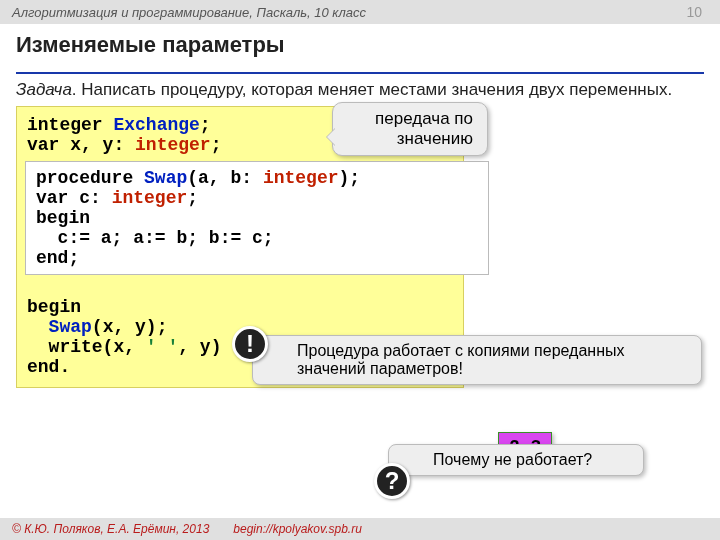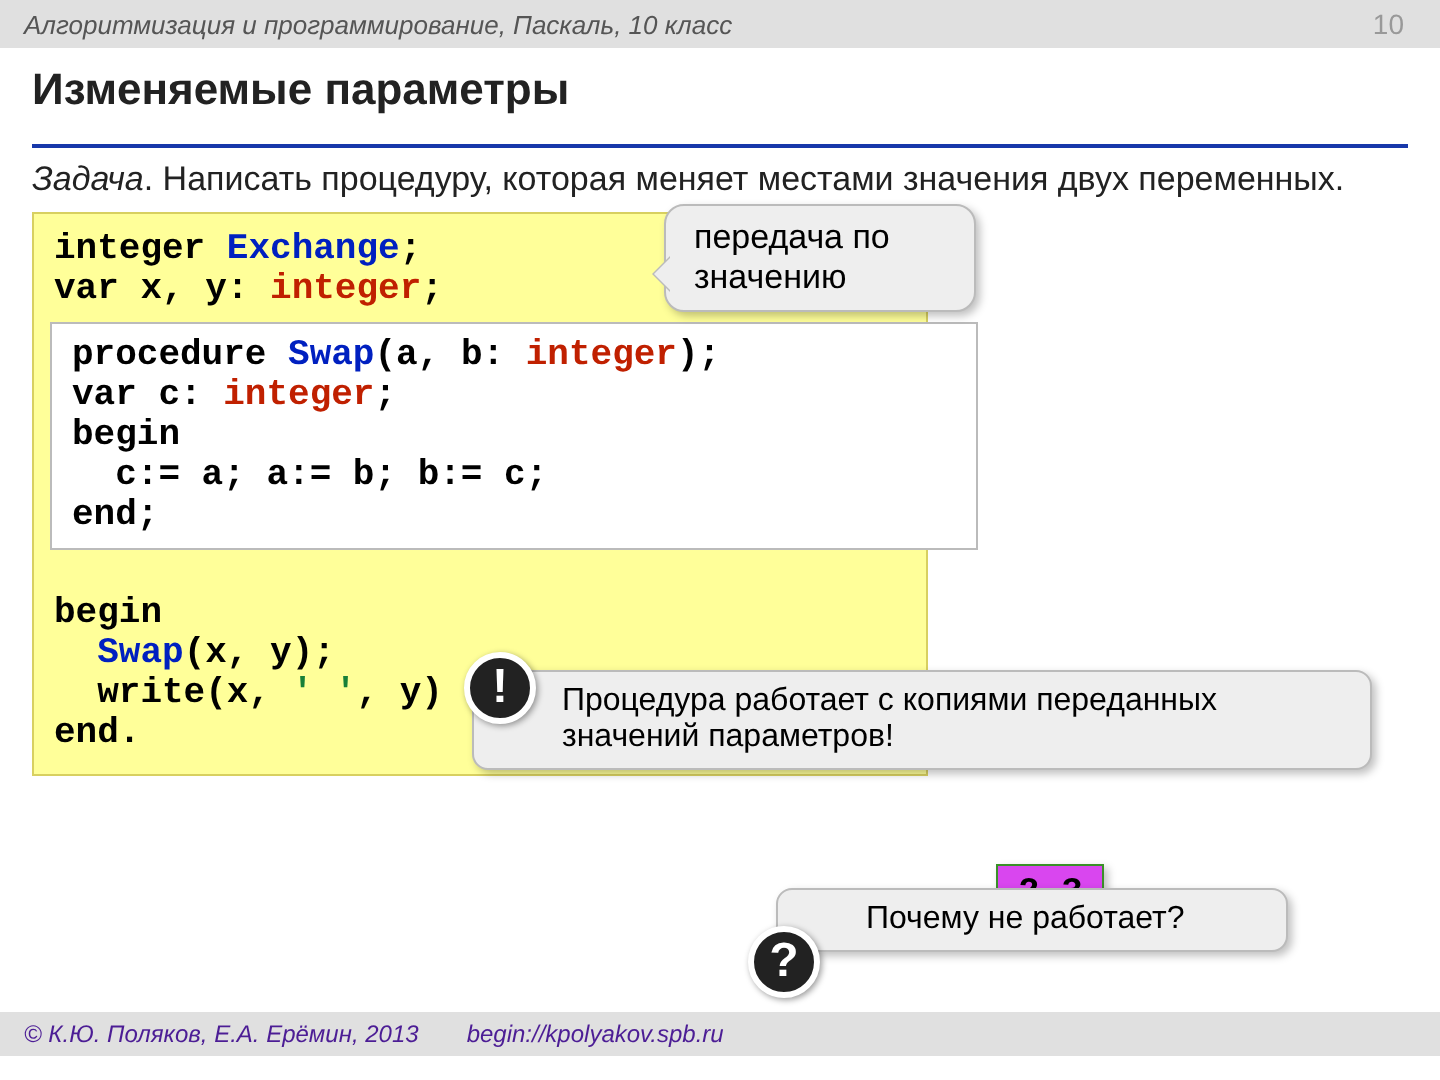--- a/index.html
+++ b/index.html
@@ -67,21 +67,21 @@
     padding: 6px 10px;
     width: 464px;
   }
   .callout-bubble {
     position: absolute;
     background: #eee;
     border: 1px solid #bbb;
     border-radius: 10px;
     padding: 6px 14px;
     font-size: 17px;
-    text-align: left;
+    text-align: right;
     box-shadow: 2px 2px 4px rgba(0,0,0,0.25);
   }
   .callout-bubble::after {
     content: "";
     position: absolute;
     left: -14px;
     top: 26px;
     width: 0; height: 0;
     border: 8px solid transparent;
     border-right-color: #eee;
@@ -98,21 +98,21 @@
   .bubble1 { left: 332px; top: 102px; width: 156px; }
   .note-box {
     position: absolute;
     background: #eee;
     border: 1px solid #bbb;
     border-radius: 8px;
     padding: 6px 12px 6px 44px;
     font-size: 16px;
     box-shadow: 2px 2px 4px rgba(0,0,0,0.25);
   }
-  .note1 { left: 236px; top: 335px; width: 450px; }
+  .note1 { left: 252px; top: 335px; width: 450px; }
   .note2 { left: 388px; top: 444px; width: 256px; }
   .badge {
     position: absolute;
     width: 36px; height: 36px;
     border-radius: 50%;
     background: #222;
     color: #fff;
     display: flex;
     align-items: center;
     justify-content: center;
@@ -129,26 +129,26 @@
     background: #d946ef;
     border: 1px solid #3a9028;
     padding: 4px 10px;
     font-family: "Courier New", monospace;
     font-size: 18px;
     font-weight: bold;
     box-shadow: 2px 2px 4px rgba(0,0,0,0.25);
   }
   .footer {
     position: absolute;
-    bottom: 12px; left: 0; right: 0;
+    bottom: 0; left: 0; right: 0;
     background: #e0e0e0;
     padding: 4px 12px;
     font-size: 12px;
     font-style: italic;
-    color: #4c1d95;
+    color: #b91c1c;
     display: flex;
     gap: 24px;
   }
 </style>
 </head>
 <body>
 
 <div class="header-bar">
   <span>Алгоритмизация и программирование, Паскаль, 10 класс</span>
   <span class="page-num">10</span>

